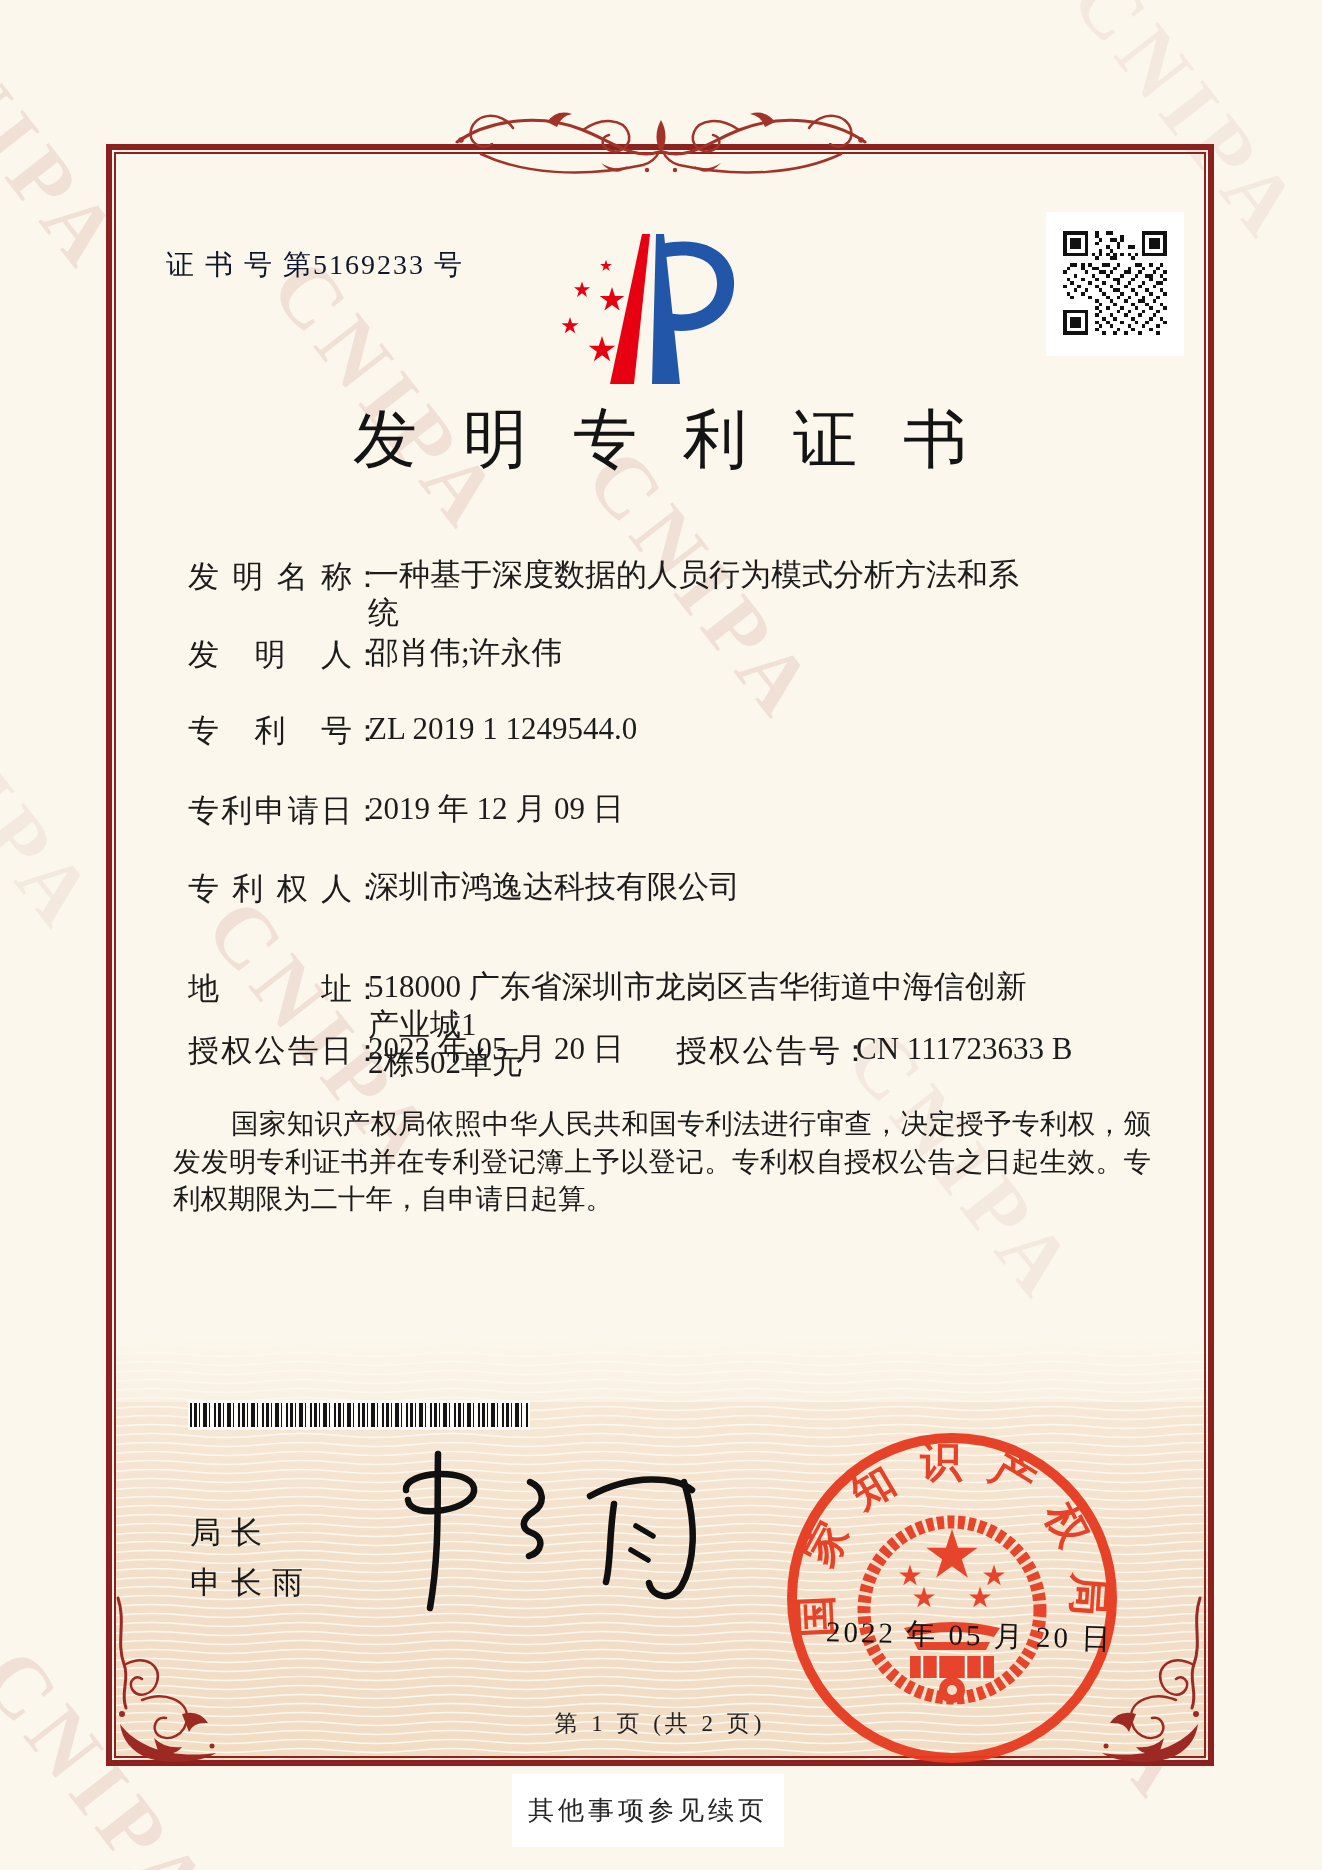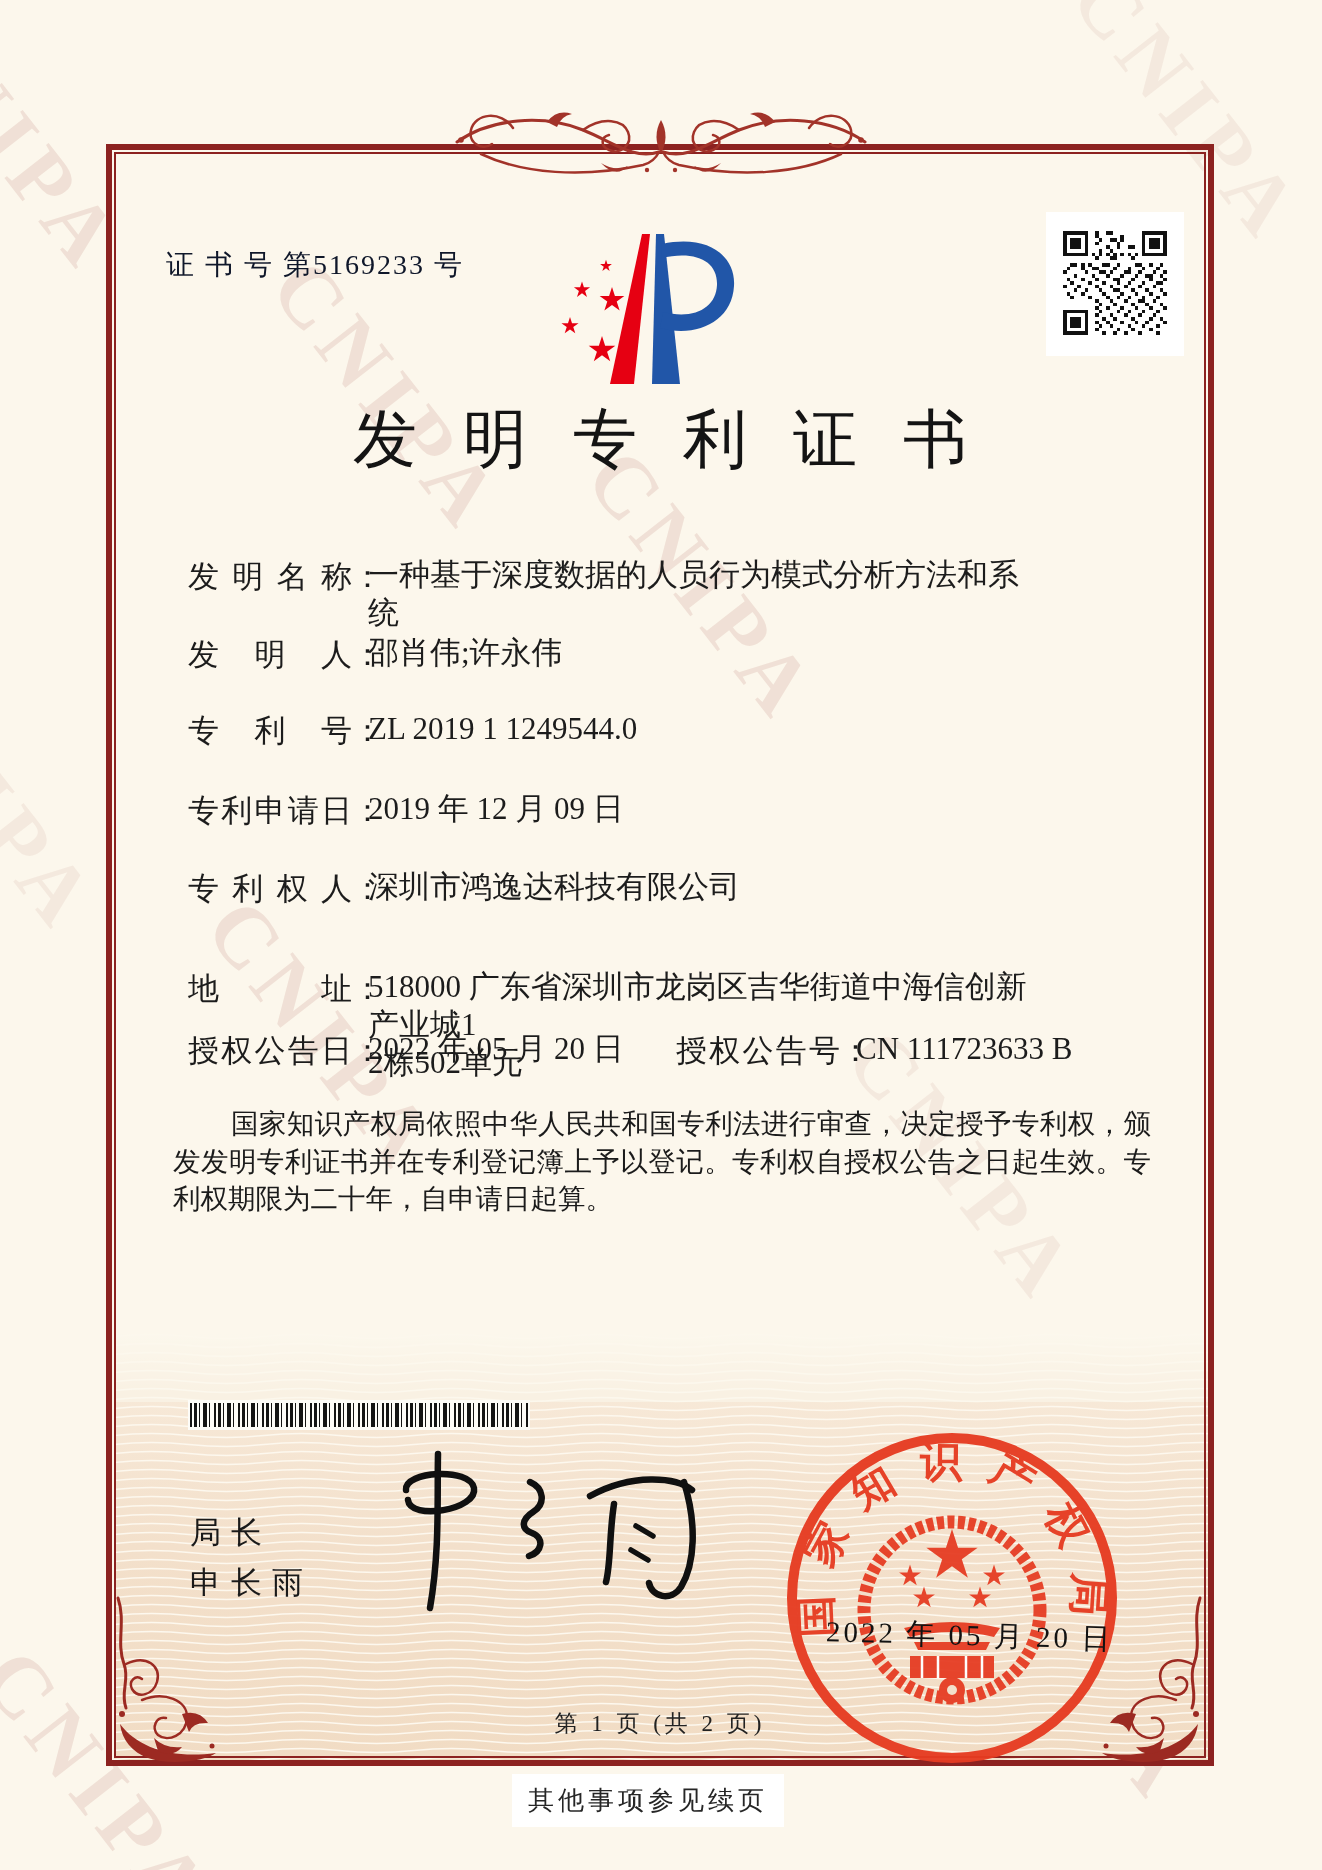--- a/index.html
+++ b/index.html
@@ -58,21 +58,21 @@
   .official-title{position:absolute;left:190px;top:1512px;font-size:31px;letter-spacing:10px;color:#1a1a1a;z-index:6;}
   .official-name{position:absolute;left:190px;top:1562px;font-size:31px;letter-spacing:10px;color:#1a1a1a;z-index:6;}
   .signature{position:absolute;left:392px;top:1438px;z-index:6;}
 
   .seal{position:absolute;left:782px;top:1428px;z-index:7;opacity:0.96;}
   .seal-date{position:absolute;left:826px;top:1616px;font-size:29px;letter-spacing:3px;
              color:#121212;transform:rotate(1.5deg);z-index:8;white-space:nowrap;}
 
   .page-info{position:absolute;left:106px;top:1708px;width:1108px;text-align:center;
              font-size:23px;color:#222;z-index:6;letter-spacing:4px;}
-  .cont-note{position:absolute;left:512px;top:1774px;background:#ffffff;padding:9px 16px;
+  .cont-note{position:absolute;left:512px;top:1774px;background:#ffffff;padding:19px 16px;
              font-size:26px;color:#262626;letter-spacing:4px;z-index:6;}
 </style>
 </head>
 <body>
 
 <div class="page">
 
   <span class="wm" style="left:-50px;top:-20px;">CNIPA</span>
   <span class="wm light" style="left:1130px;top:-50px;">CNIPA</span>
   <span class="wm" style="left:330px;top:240px;">CNIPA</span>

